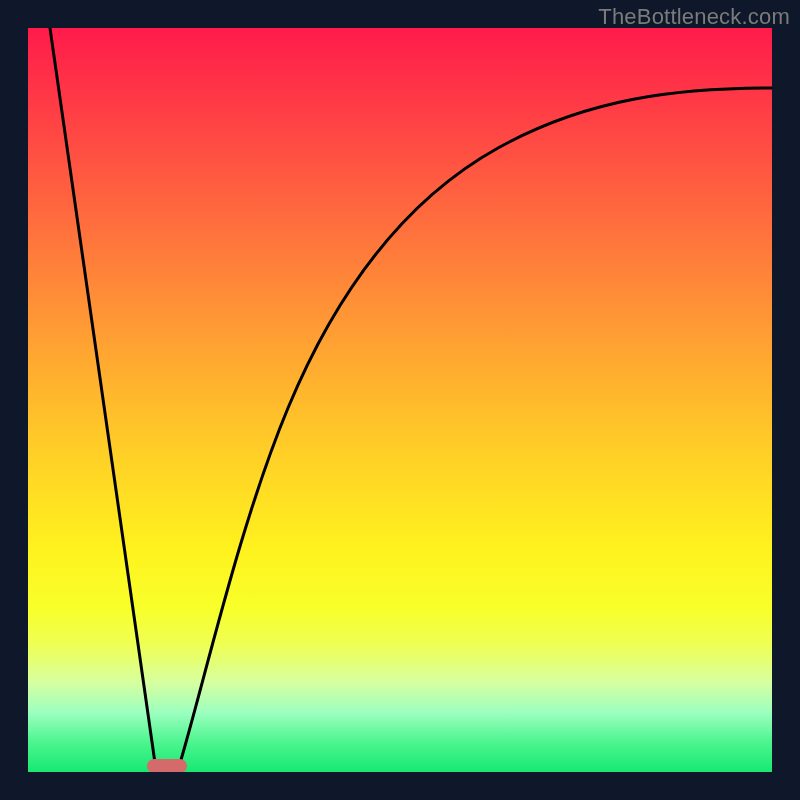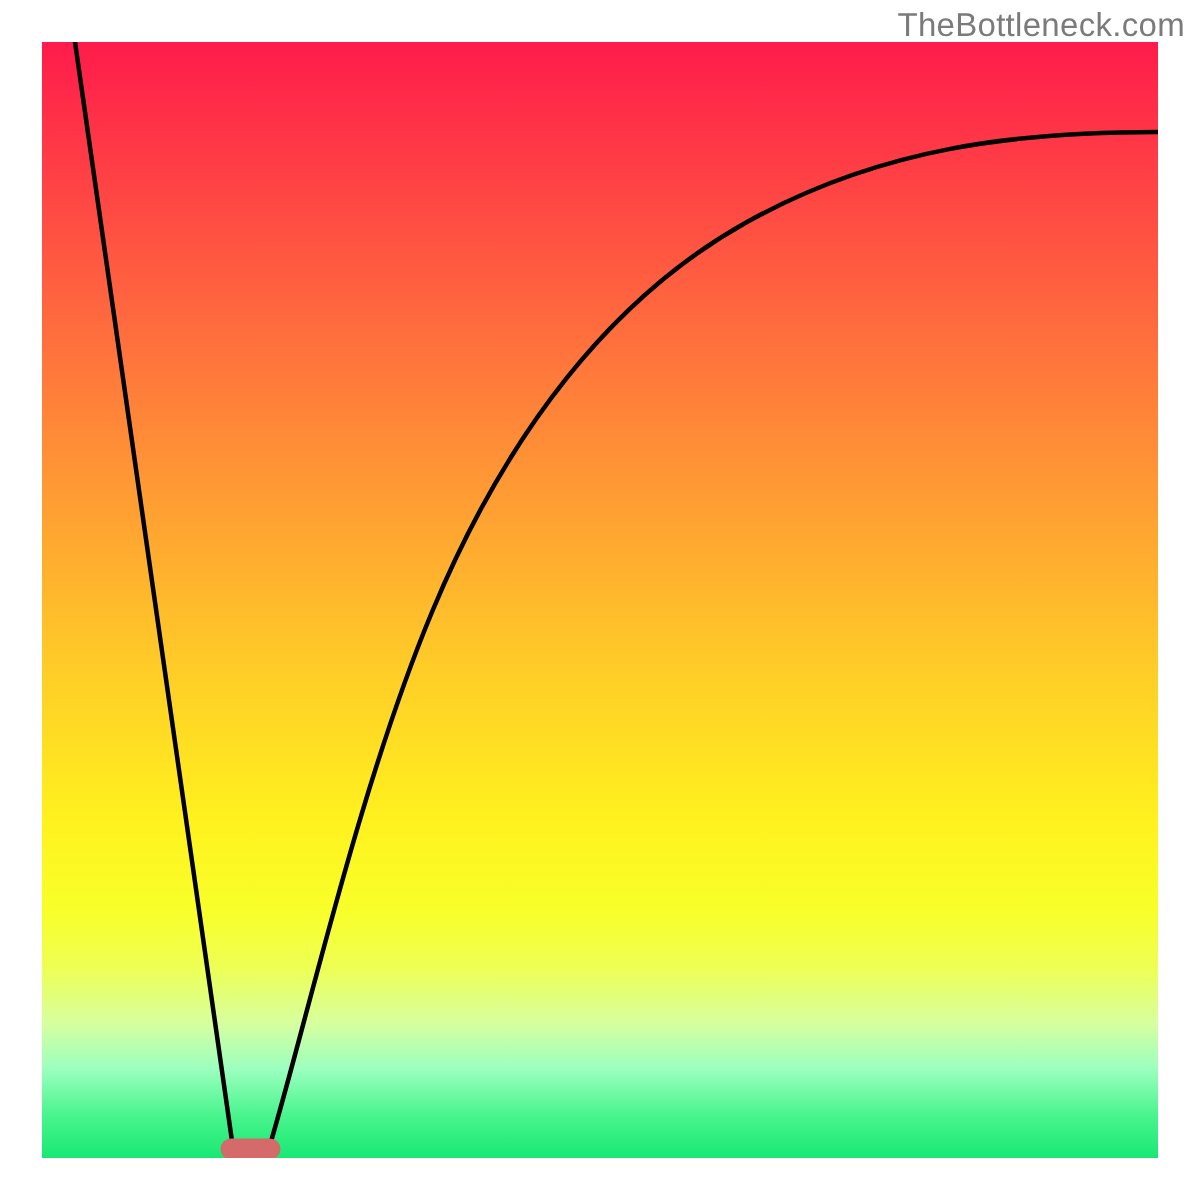--- a/index.html
+++ b/index.html
@@ -8,21 +8,21 @@
     width: 800px;
     height: 800px;
     overflow: hidden;
     background: #000;
     font-family: Arial, Helvetica, sans-serif;
   }
   .chart-frame {
     position: relative;
     width: 800px;
     height: 800px;
-    background: #ffffff;
+    background: #0f172a;
   }
   .plot-area {
     position: absolute;
     left: 28px;
     top: 28px;
     width: 744px;
     height: 744px;
     overflow: hidden;
   }
   .gradient-bg {

